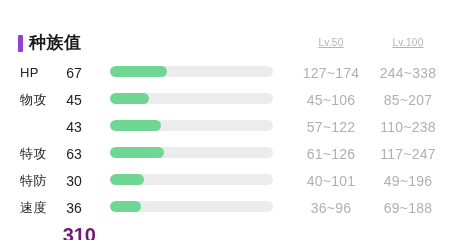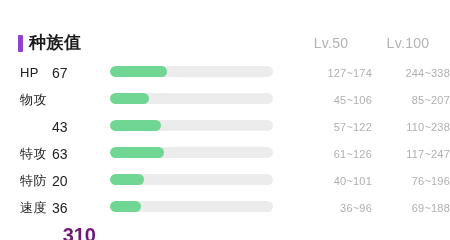--- a/index.html
+++ b/index.html
@@ -44,25 +44,26 @@
     top: 8px;
     font-size: 17px;
     font-weight: bold;
     color: #1b1b1b;
     letter-spacing: 0.5px;
     line-height: 22px;
   }
   .lv-head {
     position: absolute;
     top: 10px;
-    font-size: 14px;
+    font-size: 10px;
     color: #b3b3b3;
     text-align: center;
     letter-spacing: 0.3px;
     line-height: 18px;
+    text-decoration: underline;
   }
   .lv-head.lv50 { left: 290px; width: 82px; }
   .lv-head.lv100 { left: 366px; width: 84px; }
 
   
   .rows {
     position: absolute;
     left: 0;
     top: 36px;
     width: 450px;
@@ -80,44 +81,44 @@
     line-height: 20px;
     letter-spacing: 0.4px;
   }
   .stat-value {
     position: absolute;
     left: 52px;
     width: 44px;
     top: 3px;
     font-size: 14px;
     color: #222222;
-    text-align: left;
+    text-align: center;
     line-height: 20px;
   }
   .bar-track {
     position: absolute;
     left: 110px;
     top: 6px;
     width: 163px;
     height: 11px;
     background: #ececec;
     border-radius: 6px;
     overflow: hidden;
   }
   .bar-fill {
     height: 11px;
     background: #70d694;
     border-radius: 6px;
   }
   .range {
     position: absolute;
     top: 3px;
-    font-size: 11px;
+    font-size: 14px;
     color: #b0b0b0;
-    text-align: right;
+    text-align: center;
     line-height: 20px;
     letter-spacing: 0.2px;
   }
   .range.r50 { left: 290px; width: 82px; }
   .range.r100 { left: 366px; width: 84px; }
 
   
   .total-row {
     position: relative;
     height: 28px;
@@ -160,20 +161,21 @@
         <span class="stat-label">HP</span>
         <span class="stat-value">67</span>
         <div class="bar-track" style="background: rgb(236, 236, 236);">
           <div class="bar-fill" style="width: 35.2632%; background: rgb(112, 214, 148);"></div>
         </div>
         <span class="range r50">127~174</span>
         <span class="range r100">244~338</span>
       </div>
       <div class="row">
         <span class="stat-label">物攻</span>
+        <span class="stat-value">45</span>
         <div class="bar-track" style="background: rgb(236, 236, 236);">
           <div class="bar-fill" style="width: 23.6842%; background: rgb(112, 214, 148);"></div>
         </div>
         <span class="range r50">45~106</span>
         <span class="range r100">85~207</span>
       </div>
       <div class="row">
         <span class="stat-value">43</span>
         <div class="bar-track" style="background: rgb(236, 236, 236);">
           <div class="bar-fill" style="width: 31.0526%; background: rgb(112, 214, 148);"></div>
@@ -185,26 +187,26 @@
         <span class="stat-label">特攻</span>
         <span class="stat-value">63</span>
         <div class="bar-track" style="background: rgb(236, 236, 236);">
           <div class="bar-fill" style="width: 33.1579%; background: rgb(112, 214, 148);"></div>
         </div>
         <span class="range r50">61~126</span>
         <span class="range r100">117~247</span>
       </div>
       <div class="row">
         <span class="stat-label">特防</span>
-        <span class="stat-value">20</span>
+        <span class="stat-value">30</span>
         <div class="bar-track" style="background: rgb(236, 236, 236);">
           <div class="bar-fill" style="width: 21.0526%; background: rgb(112, 214, 148);"></div>
         </div>
         <span class="range r50">40~101</span>
-        <span class="range r100">76~196</span>
+        <span class="range r100">49~196</span>
       </div>
       <div class="row">
         <span class="stat-label">速度</span>
         <span class="stat-value">36</span>
         <div class="bar-track" style="background: rgb(236, 236, 236);">
           <div class="bar-fill" style="width: 18.9474%; background: rgb(112, 214, 148);"></div>
         </div>
         <span class="range r50">36~96</span>
         <span class="range r100">69~188</span>
       </div>

